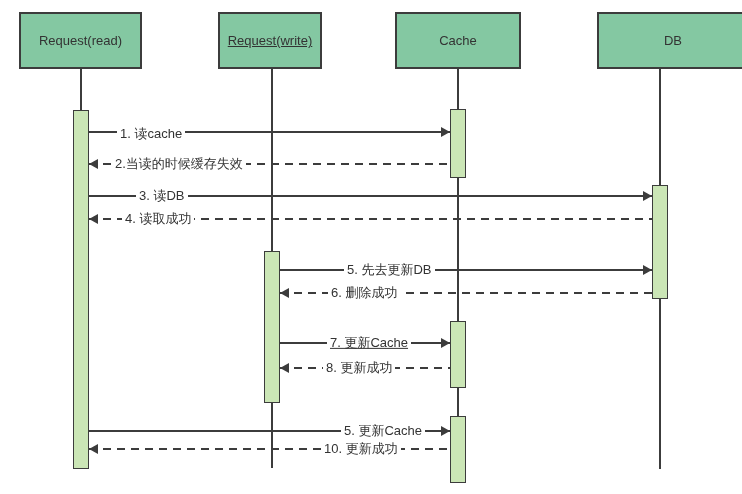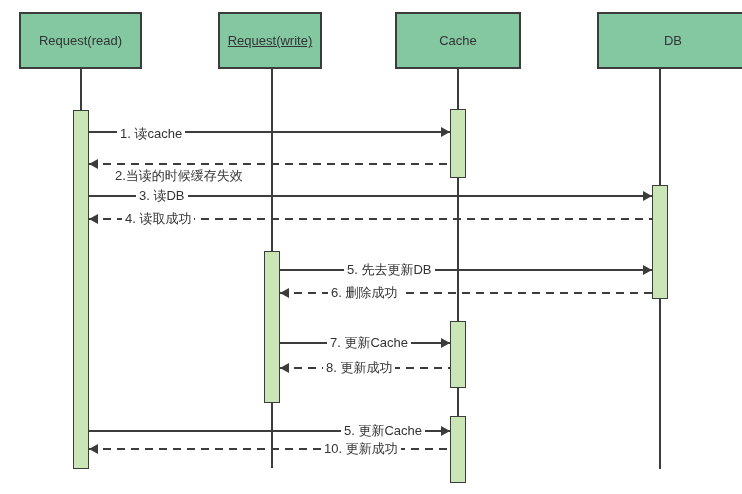--- a/index.html
+++ b/index.html
@@ -71,36 +71,36 @@
     <div class="activation" style="left: 264px; top: 251px; width: 16px; height: 152px;"></div>
     <div class="activation" style="left: 450px; top: 109px; width: 16px; height: 69px;"></div>
     <div class="activation" style="left: 450px; top: 321px; width: 16px; height: 67px;"></div>
     <div class="activation" style="left: 450px; top: 416px; width: 16px; height: 67px;"></div>
     <div class="activation" style="left: 652px; top: 185px; width: 16px; height: 114px;"></div>
     <div class="msg-line" style="left: 89px; top: 131px; width: 361px;"></div>
     <div class="arrowhead right" style="top: 127px; left: 441px;"></div>
     <div class="msg-label" style="left: 117px; top: 134px;">1. 读cache</div>
     <div class="msg-line dashed" style="left: 89px; top: 163px; width: 361px;"></div>
     <div class="arrowhead left" style="top: 159px; left: 89px;"></div>
-    <div class="msg-label" style="left: 112px; top: 176px;">2.当读的时候缓存失效</div>
+    <div class="msg-label" style="left: 112px; top: 164px;">2.当读的时候缓存失效</div>
     <div class="msg-line" style="left: 89px; top: 195px; width: 563px;"></div>
     <div class="arrowhead right" style="top: 191px; left: 643px;"></div>
     <div class="msg-label" style="left: 136px; top: 196px;">3. 读DB</div>
     <div class="msg-line dashed" style="left: 89px; top: 218px; width: 563px;"></div>
     <div class="arrowhead left" style="top: 214px; left: 89px;"></div>
     <div class="msg-label" style="left: 122px; top: 219px;">4. 读取成功</div>
     <div class="msg-line" style="left: 280px; top: 269px; width: 372px;"></div>
     <div class="arrowhead right" style="top: 265px; left: 643px;"></div>
     <div class="msg-label" style="left: 344px; top: 270px;">5. 先去更新DB</div>
     <div class="msg-line dashed" style="left: 280px; top: 292px; width: 372px;"></div>
     <div class="arrowhead left" style="top: 288px; left: 280px;"></div>
     <div class="msg-label" style="left: 328px; top: 293px;">6. 删除成功</div>
     <div class="msg-line" style="left: 280px; top: 342px; width: 170px;"></div>
     <div class="arrowhead right" style="top: 338px; left: 441px;"></div>
-    <div class="msg-label" style="left: 327px; top: 343px;">7. 更新Cache</div>
+    <div class="msg-label" style="left: 327px; top: 343px; text-decoration: underline;">7. 更新Cache</div>
     <div class="msg-line dashed" style="left: 280px; top: 367px; width: 170px;"></div>
     <div class="arrowhead left" style="top: 363px; left: 280px;"></div>
     <div class="msg-label" style="left: 323px; top: 368px;">8. 更新成功</div>
     <div class="msg-line" style="left: 89px; top: 430px; width: 361px;"></div>
     <div class="arrowhead right" style="top: 426px; left: 441px;"></div>
     <div class="msg-label" style="left: 341px; top: 431px;">5. 更新Cache</div>
     <div class="msg-line dashed" style="left: 89px; top: 448px; width: 361px;"></div>
     <div class="arrowhead left" style="top: 444px; left: 89px;"></div>
     <div class="msg-label" style="left: 321px; top: 449px;">10. 更新成功</div>
   </div>

